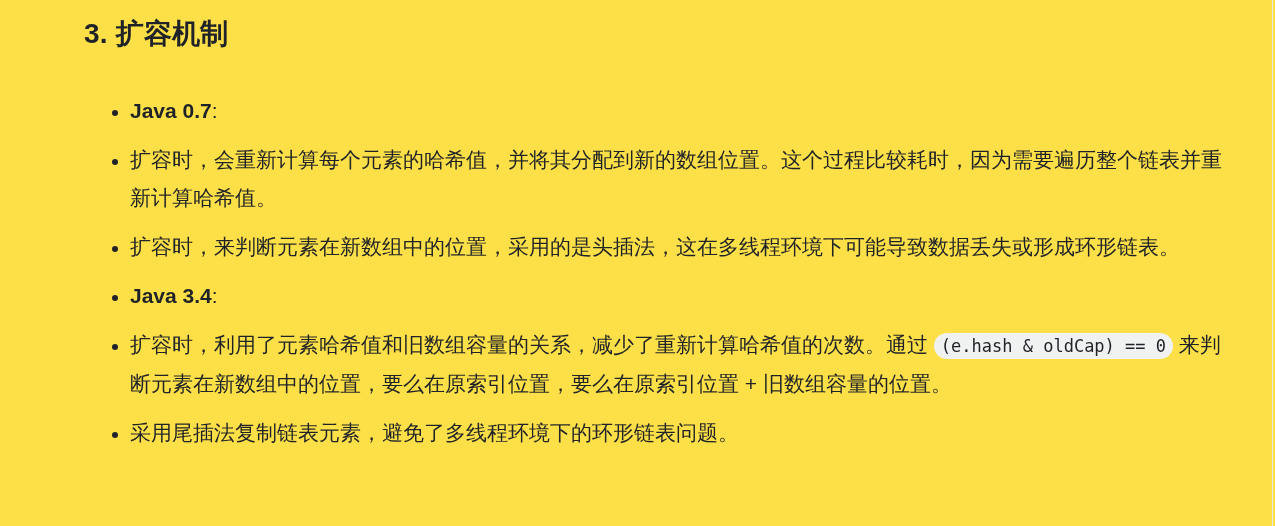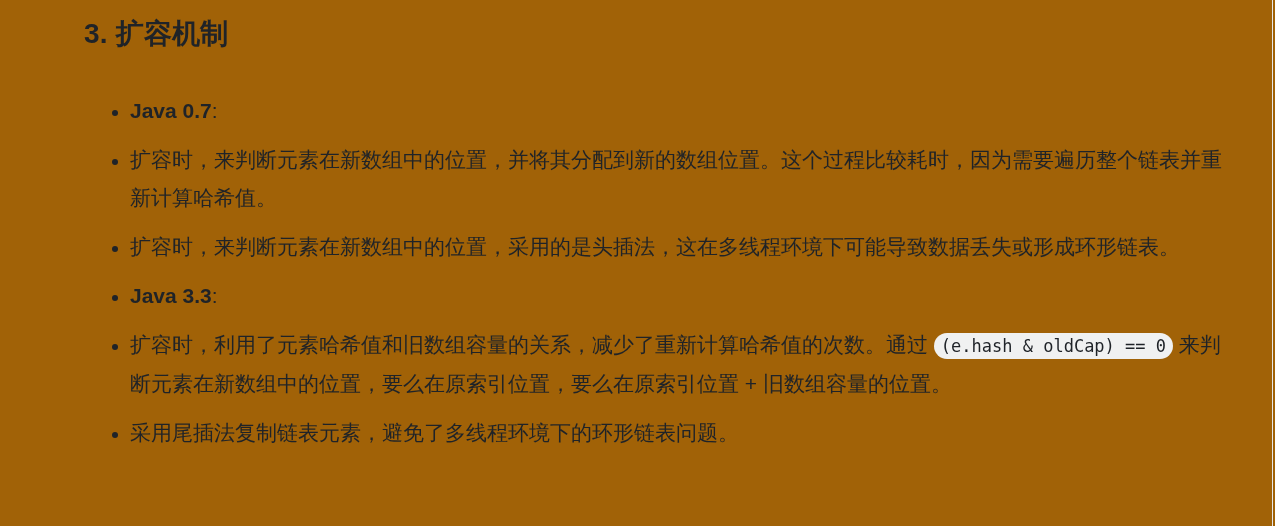--- a/index.html
+++ b/index.html
@@ -4,21 +4,21 @@
 <style>
   html, body {
     margin: 0;
     padding: 0;
     background: #ffffff;
   }
   .doc {
     position: relative;
     width: 1275px;
     height: 526px;
-    background: #a16207;
+    background: #fde047;
     overflow: hidden;
     font-family: "Liberation Sans", "DejaVu Sans", sans-serif;
     color: #1f2328;
   }
   .right-border {
     position: absolute;
     top: 0;
     bottom: 0;
     right: 2px;
     width: 1px;
@@ -60,21 +60,21 @@
   }
 </style>
 </head>
 <body>
 
 <div class="doc">
   <h2 class="heading">3. 扩容机制</h2>
 
   <ul class="bullet-list">
       <li><strong>Java 0.7</strong>:</li>
-      <li>扩容时，来判断元素在新数组中的位置，并将其分配到新的数组位置。这个过程比较耗时，因为需要遍历整个链表并重新计算哈希值。</li>
+      <li>扩容时，会重新计算每个元素的哈希值，并将其分配到新的数组位置。这个过程比较耗时，因为需要遍历整个链表并重新计算哈希值。</li>
       <li>扩容时，来判断元素在新数组中的位置，采用的是头插法，这在多线程环境下可能导致数据丢失或形成环形链表。</li>
-      <li><strong>Java 3.3</strong>:</li>
+      <li><strong>Java 3.4</strong>:</li>
       <li>扩容时，利用了元素哈希值和旧数组容量的关系，减少了重新计算哈希值的次数。通过 <code class="inline-code">(e.hash &amp; oldCap) == 0</code> 来判断元素在新数组中的位置，要么在原索引位置，要么在原索引位置 + 旧数组容量的位置。</li>
       <li>采用尾插法复制链表元素，避免了多线程环境下的环形链表问题。</li>
     </ul>
 
   <div class="right-border"></div>
 </div>
 
 </body></html>

